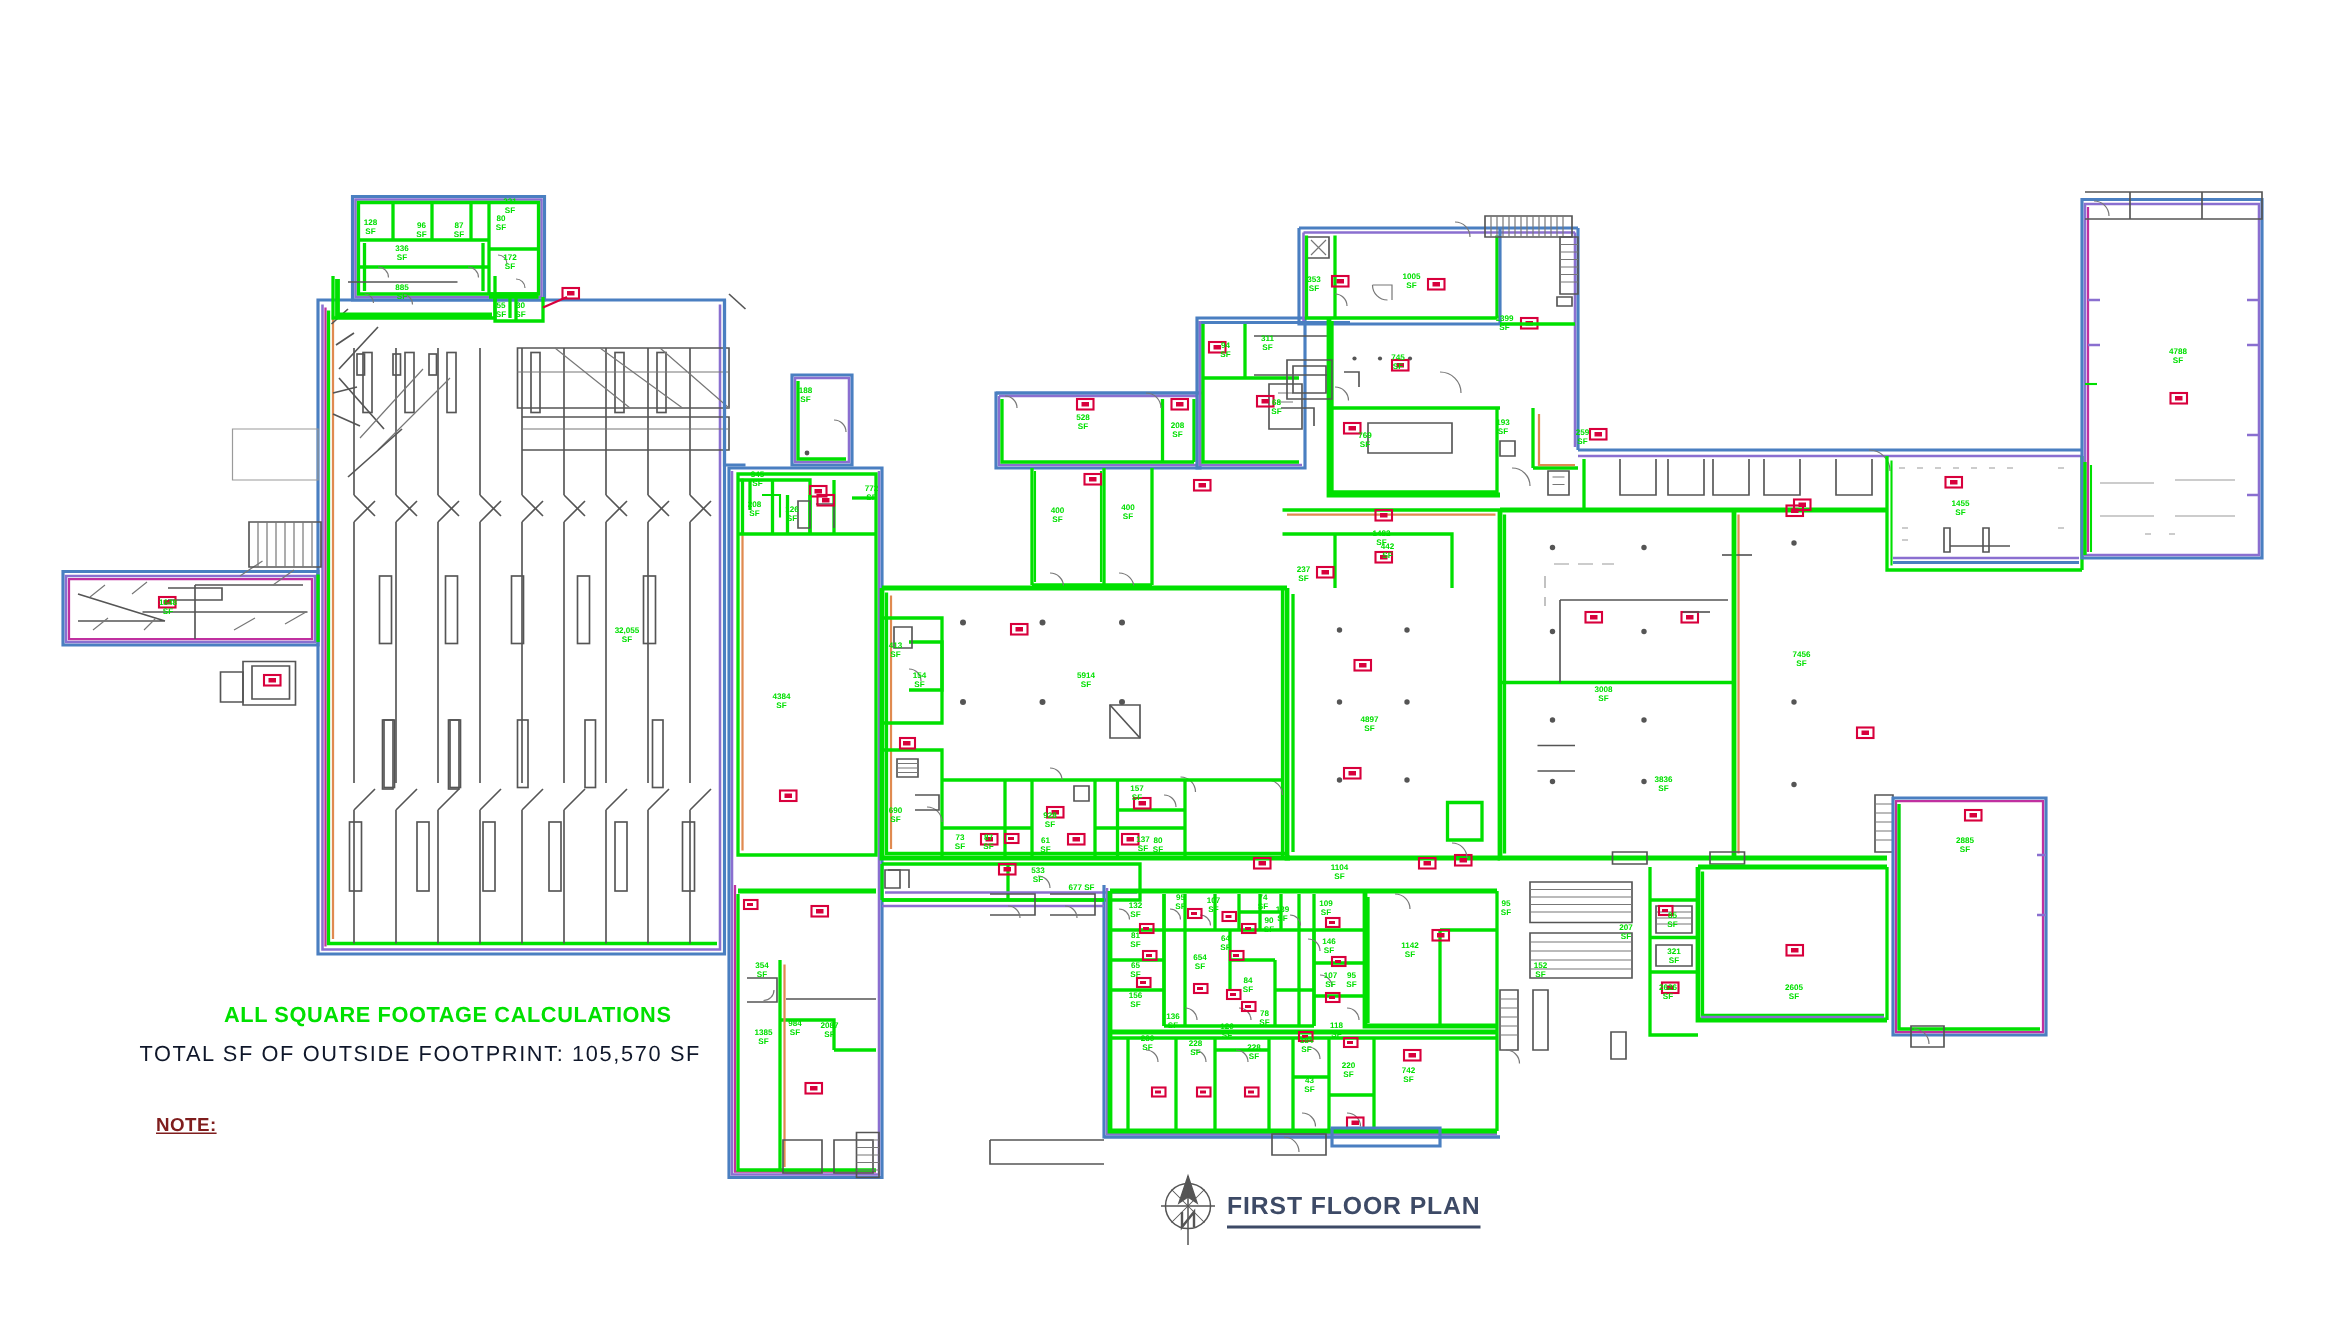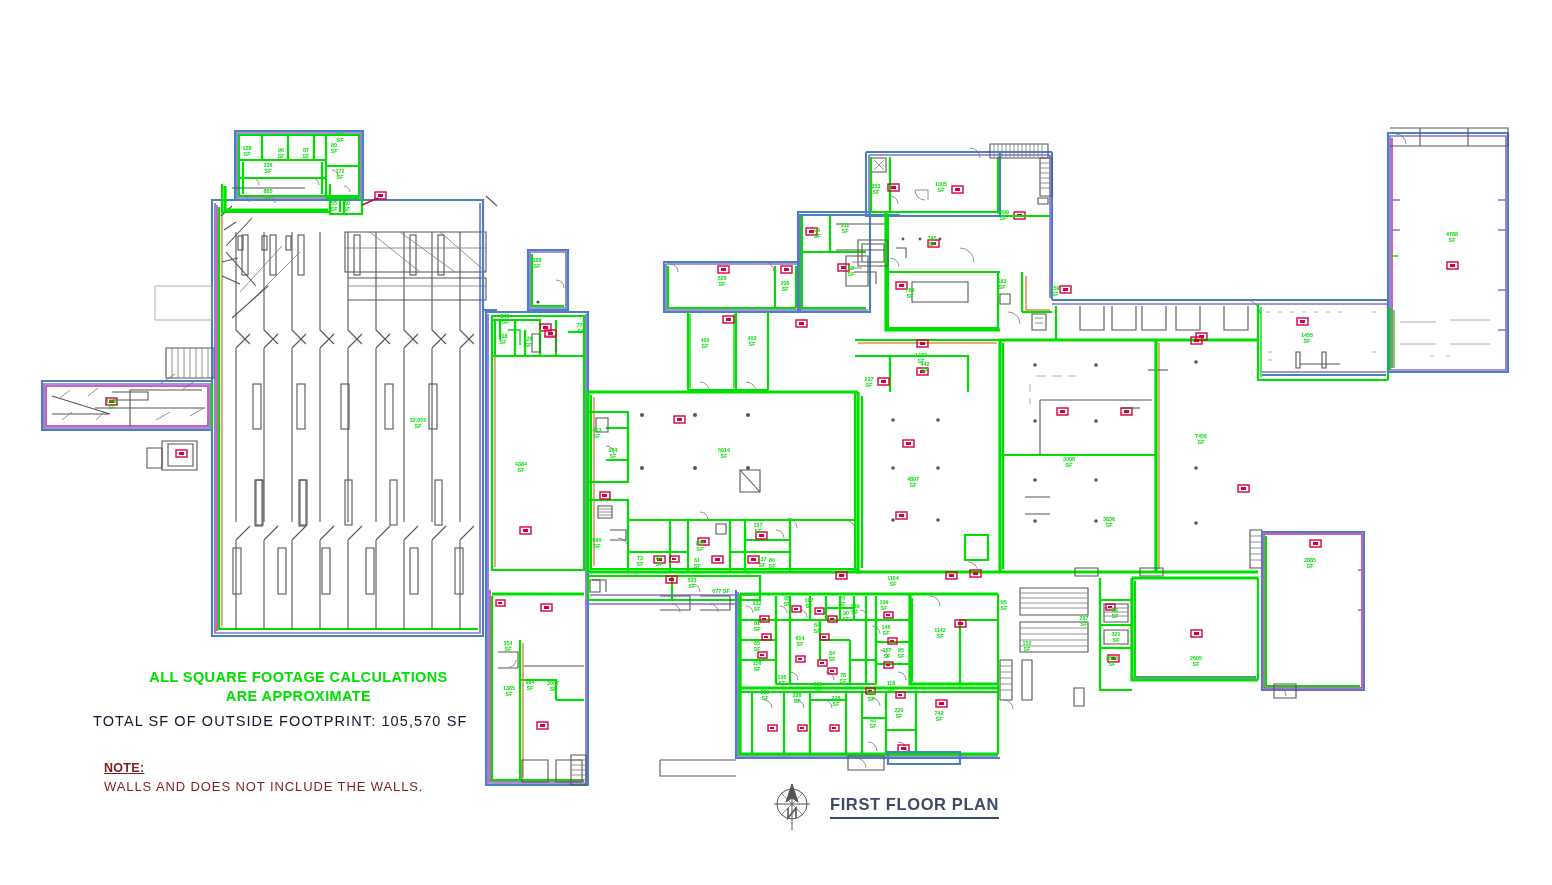--- a/index.html
+++ b/index.html
@@ -15,21 +15,21 @@
   .tot-in{color:#a020c0;font-size:14.5px;letter-spacing:1.1px;margin-top:28px;}
   .tot-out{color:#0f172a;font-size:14.5px;letter-spacing:1.1px;margin-top:8px;
            margin-left:-2px;}
   .note-wrap{margin-top:30px;color:#7f1d1d;font-size:13px;letter-spacing:.9px;
              line-height:1.32;margin-left:9px;}
   .note-lbl{text-decoration:underline;font-weight:bold;letter-spacing:.3px;
             font-size:12.5px;display:inline-block;margin-bottom:1px;}
 
   
   .titleblock{position:absolute;left:770px;top:780px;display:flex;
-              align-items:center;gap:16px;}
+              align-items:center;gap:4px;}
   .compass{width:44px;height:54px;}
   .plan-title{color:#3d4a66;font-size:16.5px;font-weight:bold;letter-spacing:.6px;
               border-bottom:2px solid #3d4a66;padding-bottom:3px;}
 </style>
 </head>
 <body>
 
 <div id="stage">
 
   <svg id="plan" viewBox="0 0 1552 885">
@@ -1134,26 +1134,24 @@
         <g>
           <text class="lbl" x="1112" y="660">2626</text>
           <text class="lbl" x="1112" y="666">SF</text>
         </g>
       </g>
   </svg>
 
   <div class="note-block">
     <div class="approx">
       <div>ALL SQUARE FOOTAGE CALCULATIONS</div>
-      <div>ARE APPROXIMATE</div>
     </div>
     <div class="tot-out">TOTAL SF OF OUTSIDE FOOTPRINT: 105,570 SF</div>
     <div class="note-wrap">
       <div class="note-lbl">NOTE:</div>
-      <div>WALLS AND DOES NOT INCLUDE THE WALLS.</div>
     </div>
   </div>
 
   <div class="titleblock">
     <svg class="compass" viewBox="0 0 44 54">
       <circle cx="22" cy="24" r="15" fill="none" stroke="#555" stroke-width="1"></circle>
       <path d="M22 4 L28 22 L22 18 L16 22 Z" fill="#555" stroke="#555" stroke-width="1"></path>
       <path d="M22 4 L22 50" stroke="#555" stroke-width="1"></path>
       <path d="M4 24 L40 24" stroke="#555" stroke-width="1"></path>
       <path d="M11 13 L33 35 M33 13 L11 35" stroke="#555" stroke-width="0.7"></path>

